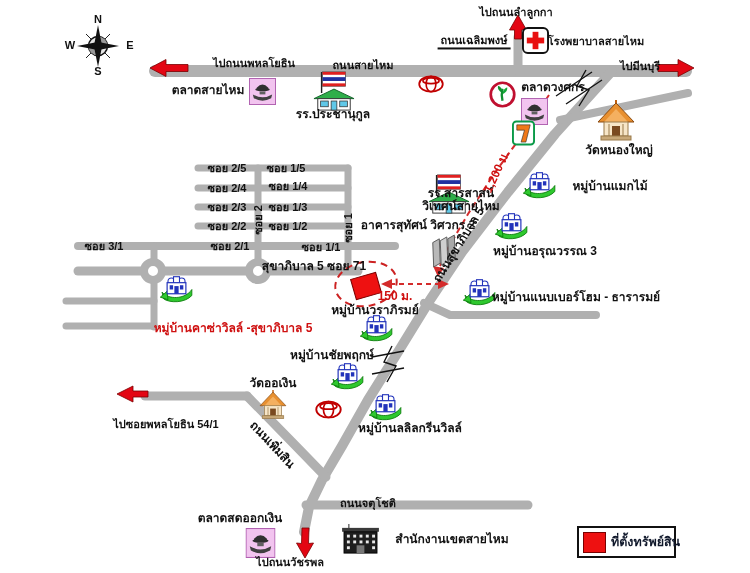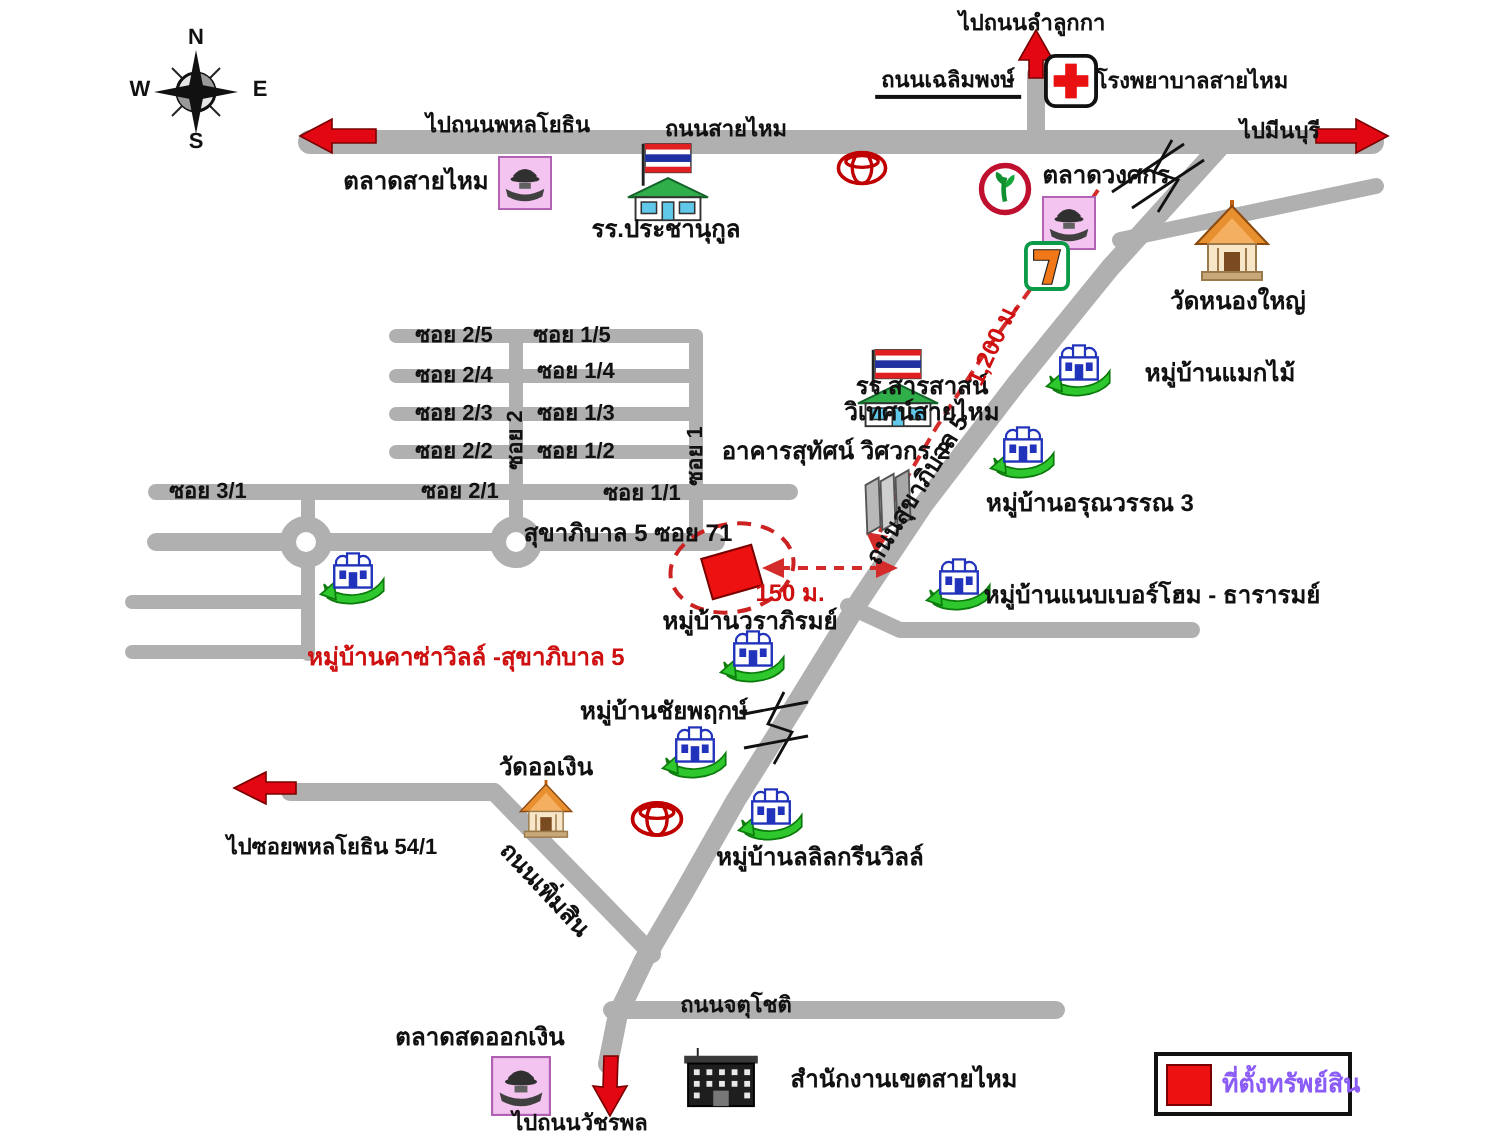--- a/index.html
+++ b/index.html
@@ -11,21 +11,21 @@
   .big{font-size:11px;}
   .soi{font-size:11px;}
   .red{color:#cf1010;}
   .rot{transform-origin:center;}
   .ic{position:absolute;}
   .underline{border-bottom:2px solid #111;padding:0 3px 1px 3px;}
   .center2{text-align:center;}
   #legend{position:absolute;left:577px;top:526px;width:99px;height:32px;background:#fff;
           border:2px solid #111;display:flex;align-items:center;gap:5px;padding:0 4px;box-sizing:border-box;}
   #legend .sq{width:21px;height:19px;background:#ee1111;border:1px solid #7a0000;flex:0 0 auto;}
-  #legend .lg{font-weight:bold;font-size:12.5px;color:#8b5cf6;white-space:nowrap;}
+  #legend .lg{font-weight:bold;font-size:12.5px;color:#0f172a;white-space:nowrap;}
 </style>
 </head>
 <body>
 
 <div id="map">
 
   <svg id="base" width="750" height="573" viewBox="0 0 750 573">
     <defs>
       <symbol id="sym-market" viewBox="0 0 28 28">
         <rect x="0.5" y="0.5" width="27" height="27" fill="#f2c4ef" stroke="#b060b0"></rect>

